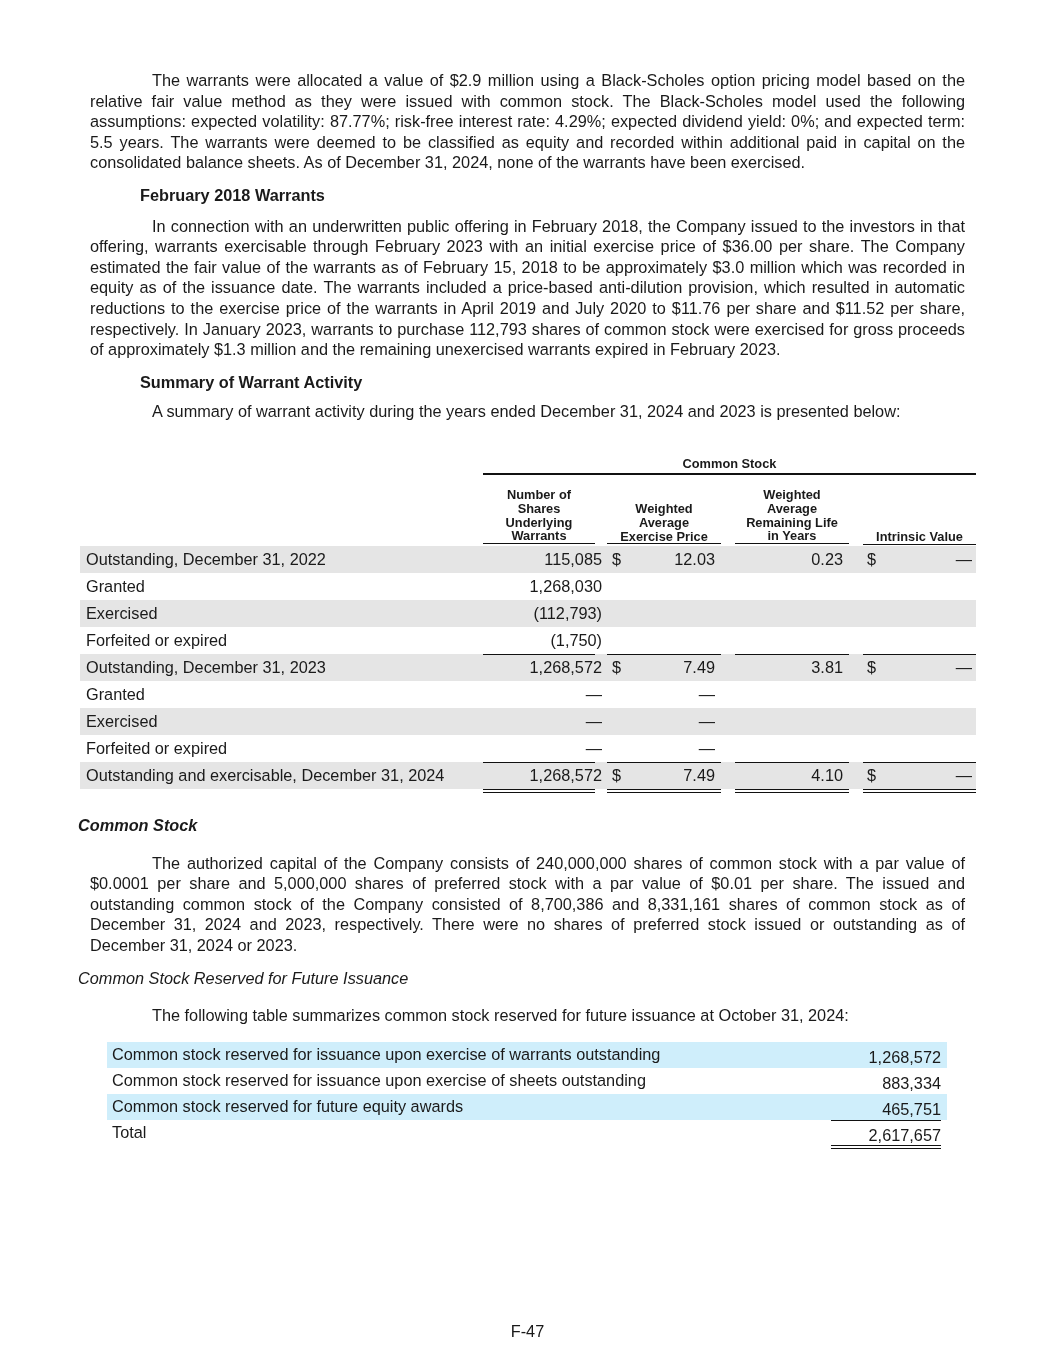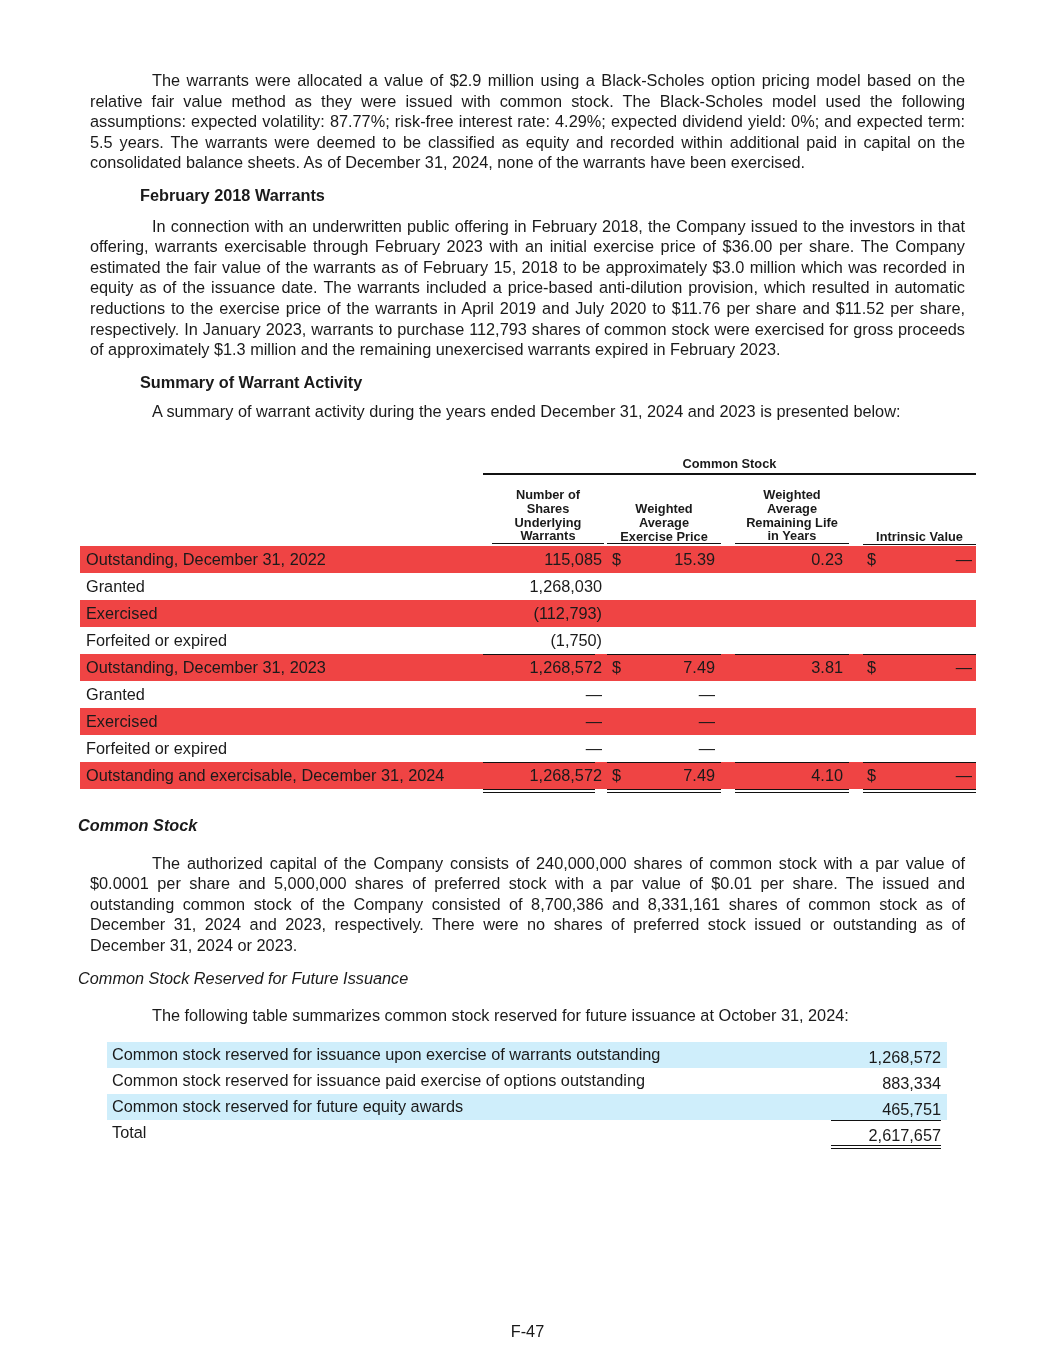--- a/index.html
+++ b/index.html
@@ -9,21 +9,21 @@
   .subhead { margin: 0; font-size: 16.3px; line-height: 20.6px; font-weight: bold; padding-left: 62px; }
   .sec-title { margin: 0; font-size: 16.3px; line-height: 20.6px; font-weight: bold; font-style: italic; }
   .ital-title { margin: 0; font-size: 16.3px; line-height: 20.6px; font-style: italic; }
 
   
   .wt { position: absolute; left: 80px; top: 455px; width: 896px; }
   .wt-group { position: absolute; left: 403px; top: 0; width: 493px; text-align: center; font-size: 12.8px; font-weight: bold; line-height: 18px; border-bottom: 2px solid #111; }
   .wt-head { position: absolute; top: 30px; font-size: 12.8px; font-weight: bold; line-height: 13.8px; text-align: center; border-bottom: 1.5px solid #111; }
   .wt-rows { position: absolute; left: 0; top: 91px; width: 896px; }
   .wt-row { position: relative; height: 27px; font-size: 16.3px; line-height: 27px; }
-  .wt-row.shade { background: #ef4444; }
+  .wt-row.shade { background: #e5e5e5; }
   .cell { position: absolute; top: 0; height: 27px; }
   .c-label { left: 6px; }
   .c-shares { left: 414px; width: 112px; text-align: right; padding-right: 4px; box-sizing: border-box; }
   .c-dollar1 { left: 532px; }
   .c-price { left: 527px; width: 114px; text-align: right; padding-right: 6px; box-sizing: border-box; }
   .c-life { left: 655px; width: 114px; text-align: right; padding-right: 6px; box-sizing: border-box; }
   .c-dollar2 { left: 787px; }
   .c-intr { left: 783px; width: 113px; text-align: right; padding-right: 4px; box-sizing: border-box; }
   .line-top { border-top: 1.5px solid #111; }
   .dbl-bot { border-bottom: 4px double #111; }
@@ -45,39 +45,39 @@
 <div class="page">
   <p class="para">The warrants were allocated a value of $2.9 million using a Black-Scholes option pricing model based on the relative fair value method as they were issued with common stock. The Black-Scholes model used the following assumptions: expected volatility: 87.77%; risk-free interest rate: 4.29%; expected dividend yield: 0%; and expected term: 5.5 years. The warrants were deemed to be classified as equity and recorded within additional paid in capital on the consolidated balance sheets. As of December 31, 2024, none of the warrants have been exercised.</p>
   <p class="subhead" style="margin-top:10px;">February 2018 Warrants</p>
   <p class="para" style="margin-top:10px;">In connection with an underwritten public offering in February 2018, the Company issued to the investors in that offering, warrants exercisable through February 2023 with an initial exercise price of $36.00 per share. The Company estimated the fair value of the warrants as of February 15, 2018 to be approximately $3.0 million which was recorded in equity as of the issuance date. The warrants included a price-based anti-dilution provision, which resulted in automatic reductions to the exercise price of the warrants in April 2019 and July 2020 to $11.76 per share and $11.52 per share, respectively. In January 2023, warrants to purchase 112,793 shares of common stock were exercised for gross proceeds of approximately $1.3 million and the remaining unexercised warrants expired in February 2023.</p>
   <p class="subhead" style="margin-top:9px;">Summary of Warrant Activity</p>
   <p class="para" style="margin-top:9px;">A summary of warrant activity during the years ended December 31, 2024 and 2023 is presented below:</p>
 </div>
 
 <div class="wt">
   <div class="wt-group">Common Stock</div>
-  <div class="wt-head" style="left:412px;width:112px;top:33px;"><span style="white-space:pre-line;">Number of
+  <div class="wt-head" style="left:403px;width:112px;top:33px;"><span style="white-space:pre-line;">Number of
 Shares
 Underlying
 Warrants</span></div>
   <div class="wt-head" style="left:527px;width:114px;top:47px;"><span style="white-space:pre-line;">Weighted
 Average
 Exercise Price</span></div>
   <div class="wt-head" style="left:655px;width:114px;top:33px;"><span style="white-space:pre-line;">Weighted
 Average
 Remaining Life
 in Years</span></div>
   <div class="wt-head" style="left:783px;width:113px;top:75px;"><span style="white-space:pre-line;">Intrinsic Value</span></div>
 
   <div class="wt-rows" id="wt-rows">
       <div class="wt-row shade">
         <div class="cell c-label">Outstanding, December 31, 2022</div>
         <div class="cell c-shares">115,085</div>
         <div class="cell c-dollar1">$</div>
-        <div class="cell c-price">15.39</div>
+        <div class="cell c-price">12.03</div>
         <div class="cell c-life">0.23</div>
         <div class="cell c-dollar2">$</div>
         <div class="cell c-intr">—</div>
       </div>
       <div class="wt-row">
         <div class="cell c-label">Granted</div>
         <div class="cell c-shares">1,268,030</div>
         <div class="cell c-dollar1"></div>
         <div class="cell c-price"></div>
         <div class="cell c-life"></div>
@@ -164,21 +164,21 @@
   <p class="ital-title" style="margin-top:3px;">Common Stock Reserved for Future Issuance</p>
   <p class="para" style="margin-top:17px;">The following table summarizes common stock reserved for future issuance at October 31, 2024:</p>
 </div>
 
 <div class="rt" id="rt">
     <div class="rt-row shade">
       <div class="rt-label">Common stock reserved for issuance upon exercise of warrants outstanding</div>
       <div class="rt-val">1,268,572</div>
     </div>
     <div class="rt-row">
-      <div class="rt-label">Common stock reserved for issuance paid exercise of options outstanding</div>
+      <div class="rt-label">Common stock reserved for issuance upon exercise of sheets outstanding</div>
       <div class="rt-val">883,334</div>
     </div>
     <div class="rt-row shade">
       <div class="rt-label">Common stock reserved for future equity awards</div>
       <div class="rt-val">465,751</div>
     </div>
     <div class="rt-row">
       <div class="rt-label">Total</div>
       <div class="rt-val top-line dbl">2,617,657</div>
     </div>

